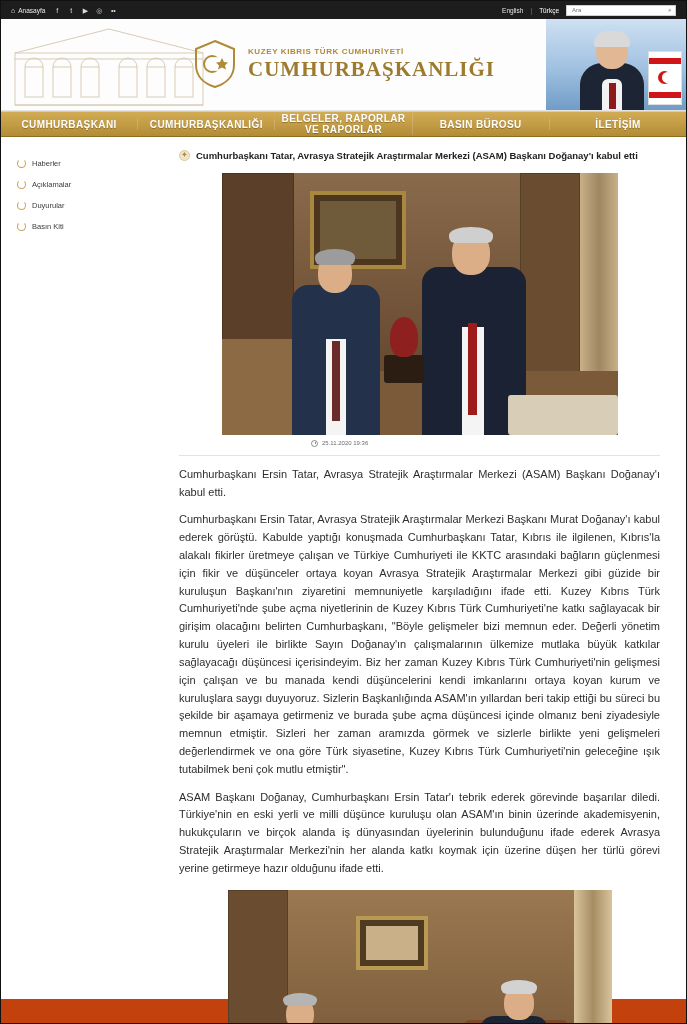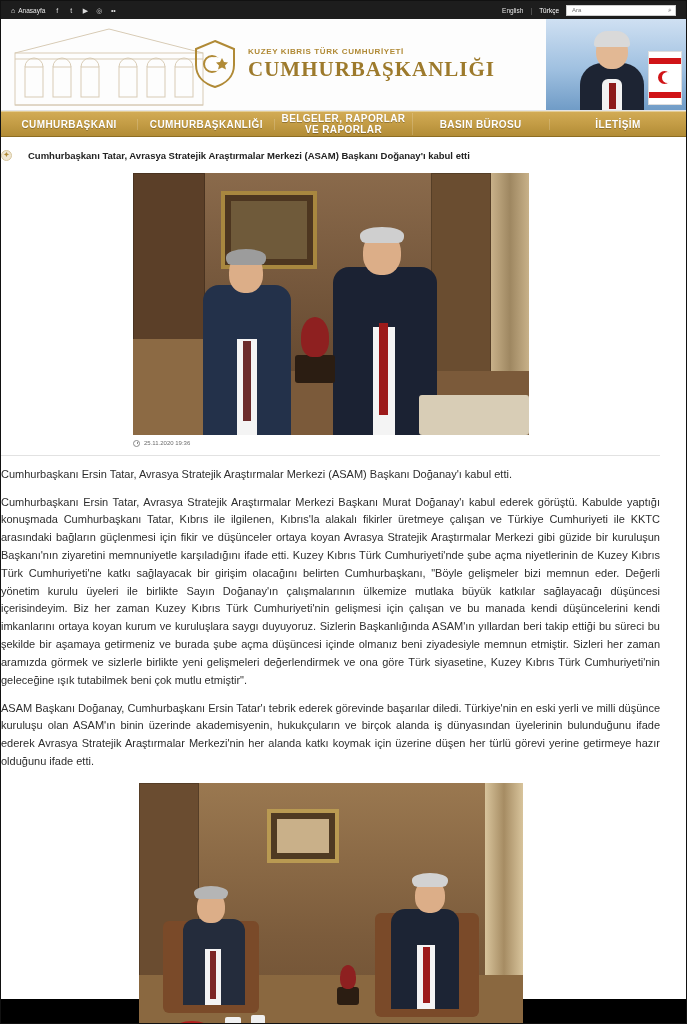--- a/index.html
+++ b/index.html
@@ -4,21 +4,21 @@
 <style>
   * { box-sizing: border-box; }
   html, body {
     margin: 0; padding: 0;
     background: #1b1b1b;
     font-family: "Liberation Sans", sans-serif;
   }
   .page {
     width: 687px; height: 1024px;
     margin: 0 auto;
-    background: #000000;
+    background: #c2410c;
     position: relative;
     overflow: hidden;
     border: 1px solid #111;
   }
   
   .topbar {
     height: 18px;
     background: #1d1d1d;
     display: flex;
     align-items: center;
@@ -167,21 +167,21 @@
     border-radius: 50%;
     border: 1.4px solid #c8a14d;
     border-top-color: transparent;
     display: inline-block;
   }
   .main {
     flex: 1;
     padding: 0 26px 0 0;
   }
   .article-title {
-    display: flex; gap: 16px; align-items: flex-start;
+    display: flex; gap: 6px; align-items: flex-start;
     font-size: 9.5px; line-height: 1.45;
     color: #222; font-weight: bold;
     margin: 2px 0 10px 0;
   }
   .title-badge {
     width: 11px; height: 11px; flex: 0 0 11px;
     border-radius: 50%;
     background: #efe6d2;
     border: 1px solid #d8c79f;
     position: relative; top: 1px;
@@ -317,20 +317,38 @@
   <div class="nav">
     <div class="item">CUMHURBAŞKANI</div>
     <div class="item">CUMHURBAŞKANLIĞI</div>
     <div class="item">BELGELER, RAPORLAR VE RAPORLAR</div>
     <div class="item">BASIN BÜROSU</div>
     <div class="item">İLETİŞİM</div>
   </div>
 
   <div class="content">
 
+    <div class="sidebar">
+      <div class="side-item">
+        <span class="side-bullet"></span>
+        <span>Haberler</span>
+      </div>
+      <div class="side-item">
+        <span class="side-bullet"></span>
+        <span>Açıklamalar</span>
+      </div>
+      <div class="side-item">
+        <span class="side-bullet"></span>
+        <span>Duyurular</span>
+      </div>
+      <div class="side-item">
+        <span class="side-bullet"></span>
+        <span>Basın Kiti</span>
+      </div>
+    </div>
 
     <div class="main">
 
       <div class="article-title">
         <span class="title-badge"></span>
         <span>Cumhurbaşkanı Tatar, Avrasya Stratejik Araştırmalar Merkezi (ASAM) Başkanı Doğanay'ı kabul etti</span>
       </div>
 
       <div class="hero">
         <div class="wall"></div>

